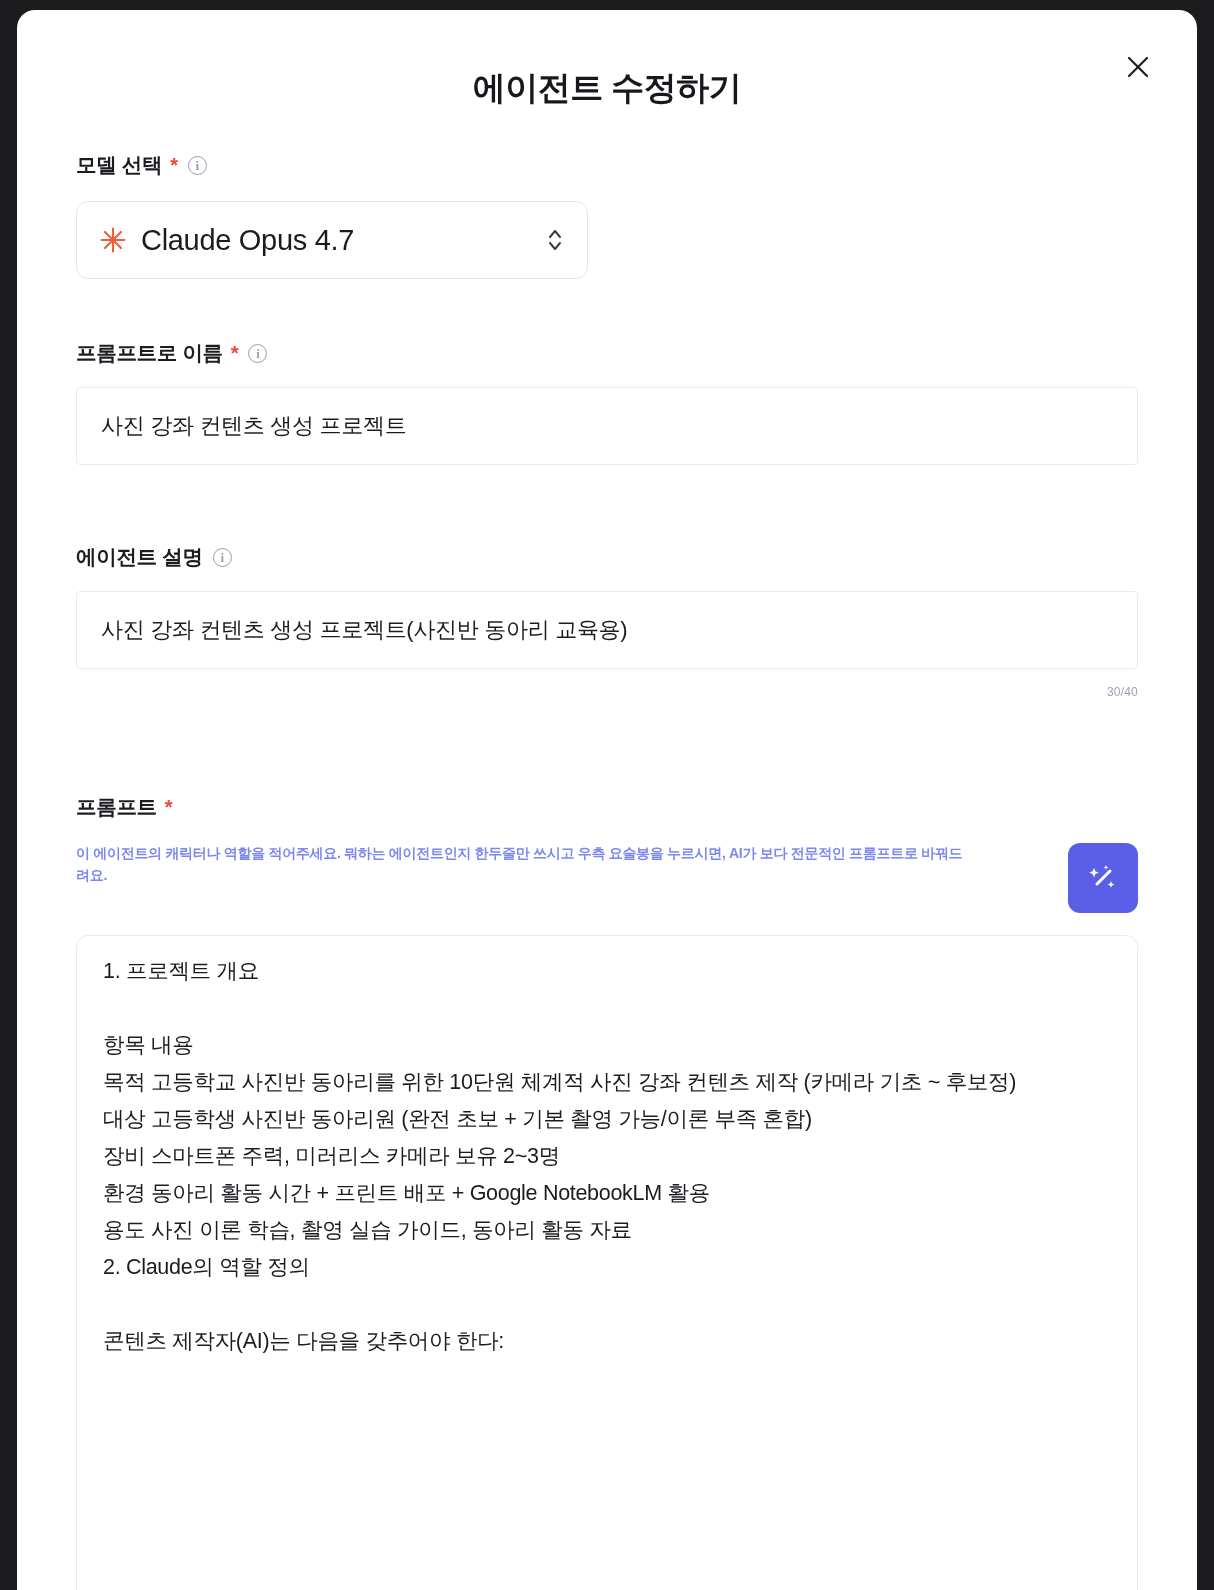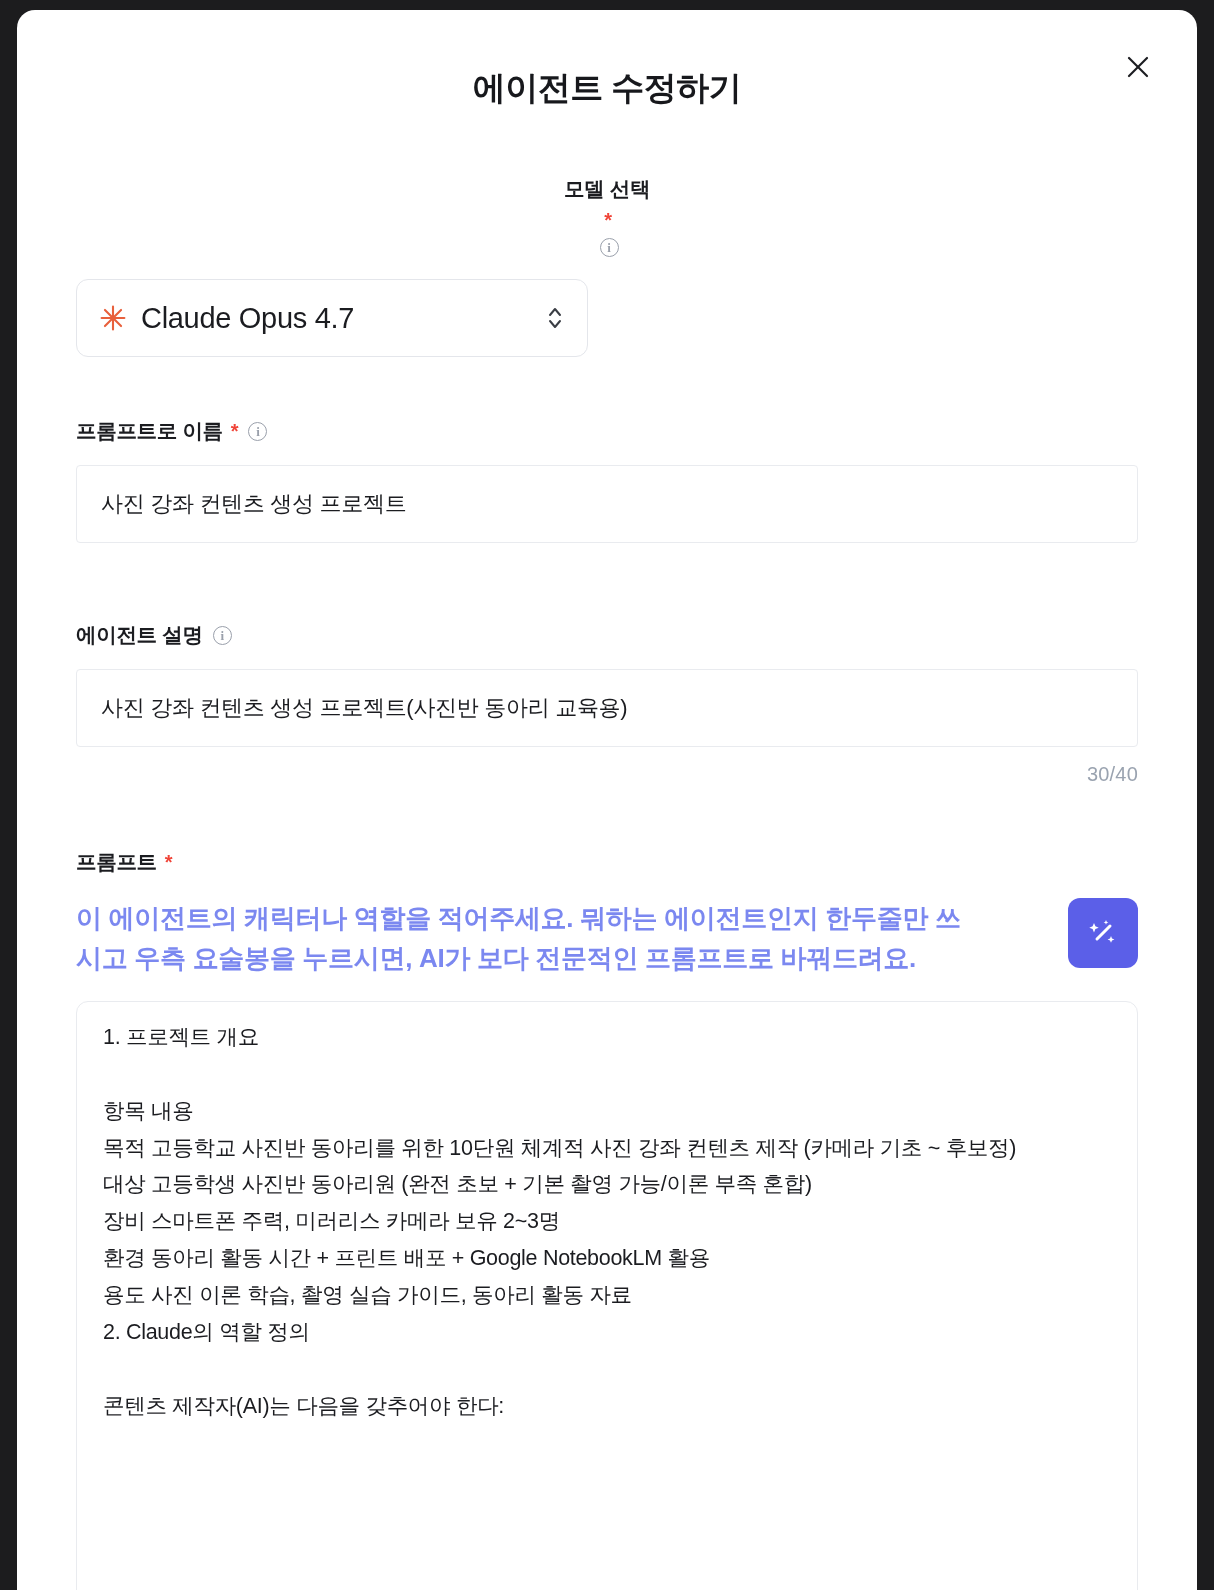--- a/index.html
+++ b/index.html
@@ -74,21 +74,21 @@
     height: 19px;
     border-radius: 50%;
     border: 1.6px solid #9aa0ab;
     color: #9aa0ab;
     font-size: 13px;
     font-weight: 700;
     font-family: "Liberation Serif", serif;
     line-height: 1;
     margin-left: 4px;
   }
-  .label-model { margin-top: 64px; flex-direction: column; }
+  .label-model { margin-top: 40px; }
   .model-select {
     margin-top: 22px;
     width: 512px;
     height: 78px;
     border: 1px solid #e4e6eb;
     border-radius: 12px;
     background: #fff;
     display: flex;
     align-items: center;
     padding: 0 22px;
@@ -119,35 +119,35 @@
     background: #fff;
     font-size: 22px;
     color: #1b1c20;
     padding: 0 24px;
     font-family: inherit;
     letter-spacing: -0.3px;
     outline: none;
   }
   .char-counter {
     text-align: right;
-    font-size: 20px;
+    font-size: 12px;
     color: #9aa3b0;
     margin-top: 16px;
     letter-spacing: 0.2px;
   }
-  .label-prompt { margin-top: 62px; }
+  .label-prompt { margin-top: 94px; }
   .prompt-row {
     display: flex;
     align-items: flex-start;
     justify-content: space-between;
     margin-top: 22px;
     gap: 24px;
   }
   .prompt-hint {
-    font-size: 26px;
+    font-size: 14px;
     line-height: 1.55;
     color: #7b88f0;
     font-weight: 600;
     letter-spacing: -0.3px;
     max-width: 890px;
   }
   .magic-btn {
     flex: 0 0 70px;
     width: 70px;
     height: 70px;

